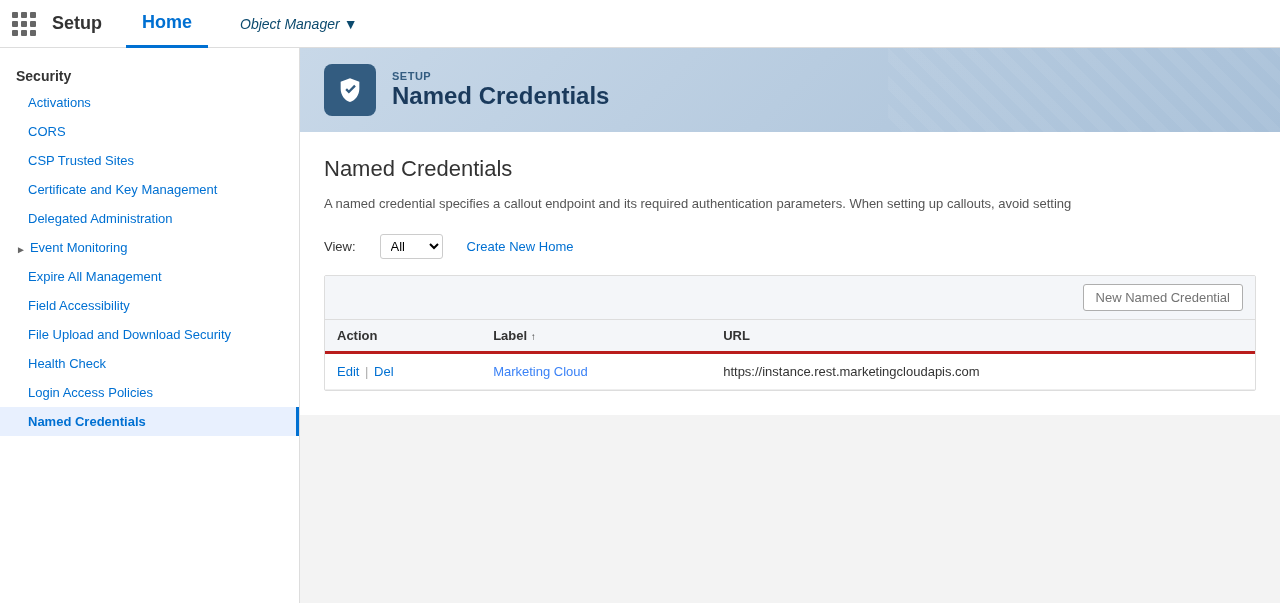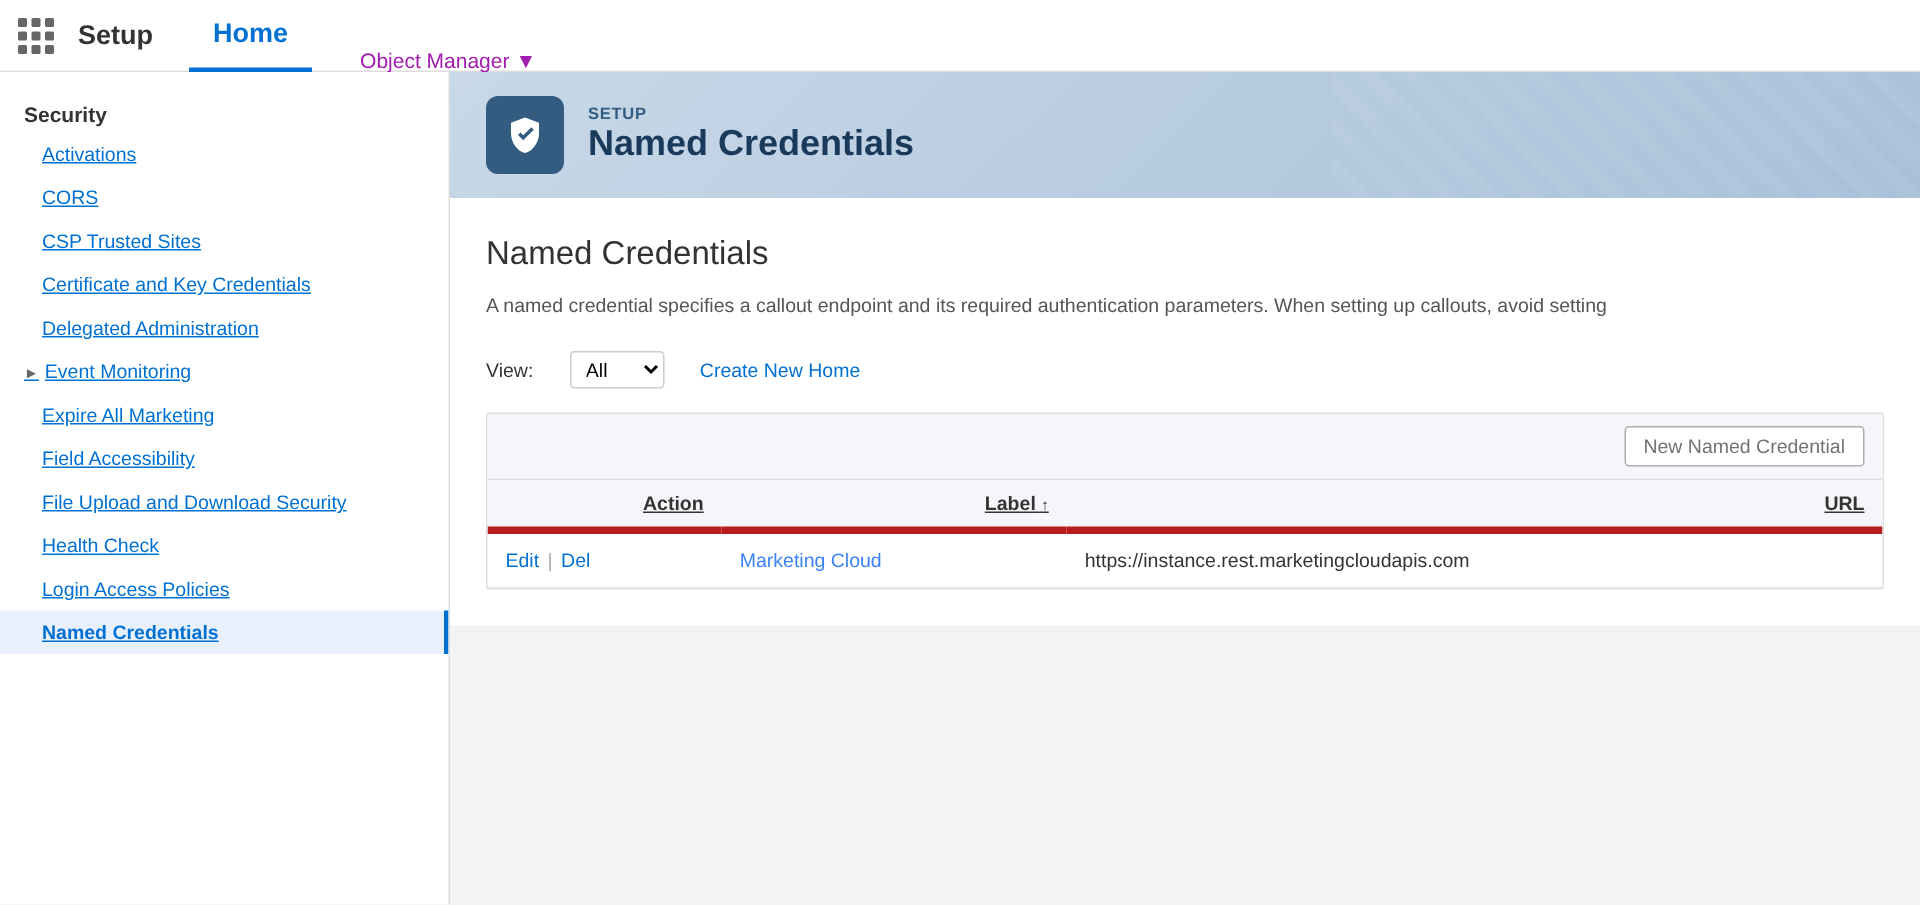--- a/index.html
+++ b/index.html
@@ -41,27 +41,28 @@
       border-bottom: 3px solid transparent;
       color: #333;
     }
     .nav-tab.active {
       border-bottom: 3px solid #0070d2;
       color: #0070d2;
       font-weight: 600;
     }
     .nav-tab-obj {
       display: flex;
-      align-items: flex-end;
+      align-items: center;
       gap: 4px;
       padding: 0 16px;
       height: 48px;
       cursor: pointer;
       font-size: 14px;
-      color: #a21caf;
+      color: #0c4a6e;
+      font-style: italic;
     }
 
     
     .layout {
       display: flex;
       margin-top: 48px;
       height: calc(100vh - 48px);
     }
 
     
@@ -83,21 +84,20 @@
       font-size: 14px;
     }
     .sidebar-item {
       padding: 7px 16px 7px 28px;
       cursor: pointer;
       color: #0070d2;
       font-size: 13px;
       display: flex;
       align-items: flex-end;
       gap: 4px;
-      text-decoration: underline;
     }
     .sidebar-item.active {
       background: #e8f0fe;
       color: #0070d2;
       font-weight: 600;
       border-right: 3px solid #0070d2;
     }
     .sidebar-item.has-arrow {
       padding-left: 16px;
     }
@@ -223,25 +223,24 @@
       color: #737373;
     }
     table {
       width: 100%;
       border-collapse: collapse;
       font-size: 13px;
     }
     thead th {
       background: #f4f6f9;
       padding: 8px 12px;
-      text-align: right;
-      font-weight: 600;
-      border-bottom: 5px solid #b91c1c;
-      color: #333;
-      text-decoration: underline;
+      text-align: left;
+      font-weight: 600;
+      border-bottom: 3px solid #b91c1c;
+      color: #333;
     }
     .sort-arrow { font-size: 10px; color: #333; }
     tbody tr { border-bottom: 1px solid #eee; }
     tbody td { padding: 10px 12px; vertical-align: middle; }
     .action-link { color: #0070d2; cursor: pointer; text-decoration: none; }
     .action-sep { color: #aaa; margin: 0 2px; }
     .label-link { color: #3b82f6; cursor: pointer; }
   </style>
 </head>
 <body>
@@ -276,31 +275,31 @@
     <div class="sidebar-item">
       <span>Activations</span>
     </div>
     <div class="sidebar-item">
       <span>CORS</span>
     </div>
     <div class="sidebar-item">
       <span>CSP Trusted Sites</span>
     </div>
     <div class="sidebar-item">
-      <span>Certificate and Key Credentials</span>
+      <span>Certificate and Key Management</span>
     </div>
     <div class="sidebar-item">
       <span>Delegated Administration</span>
     </div>
     <div class="sidebar-item has-arrow">
       <span class="chevron">►</span>
       <span>Event Monitoring</span>
     </div>
     <div class="sidebar-item">
-      <span>Expire All Marketing</span>
+      <span>Expire All Management</span>
     </div>
     <div class="sidebar-item">
       <span>Field Accessibility</span>
     </div>
     <div class="sidebar-item">
       <span>File Upload and Download Security</span>
     </div>
     <div class="sidebar-item">
       <span>Health Check</span>
     </div>

